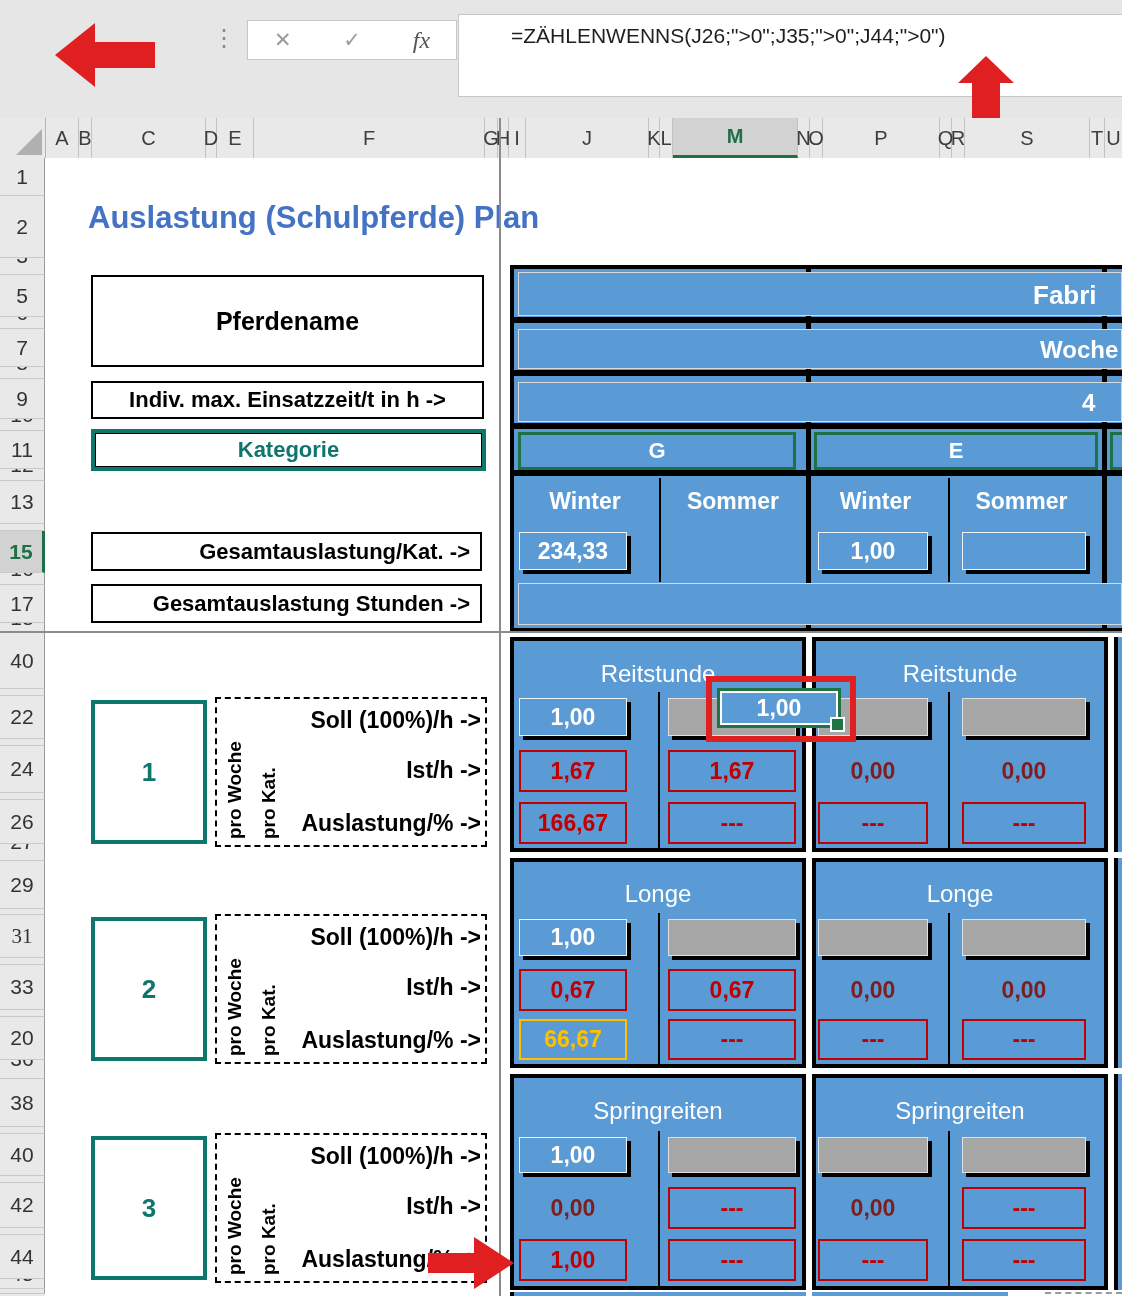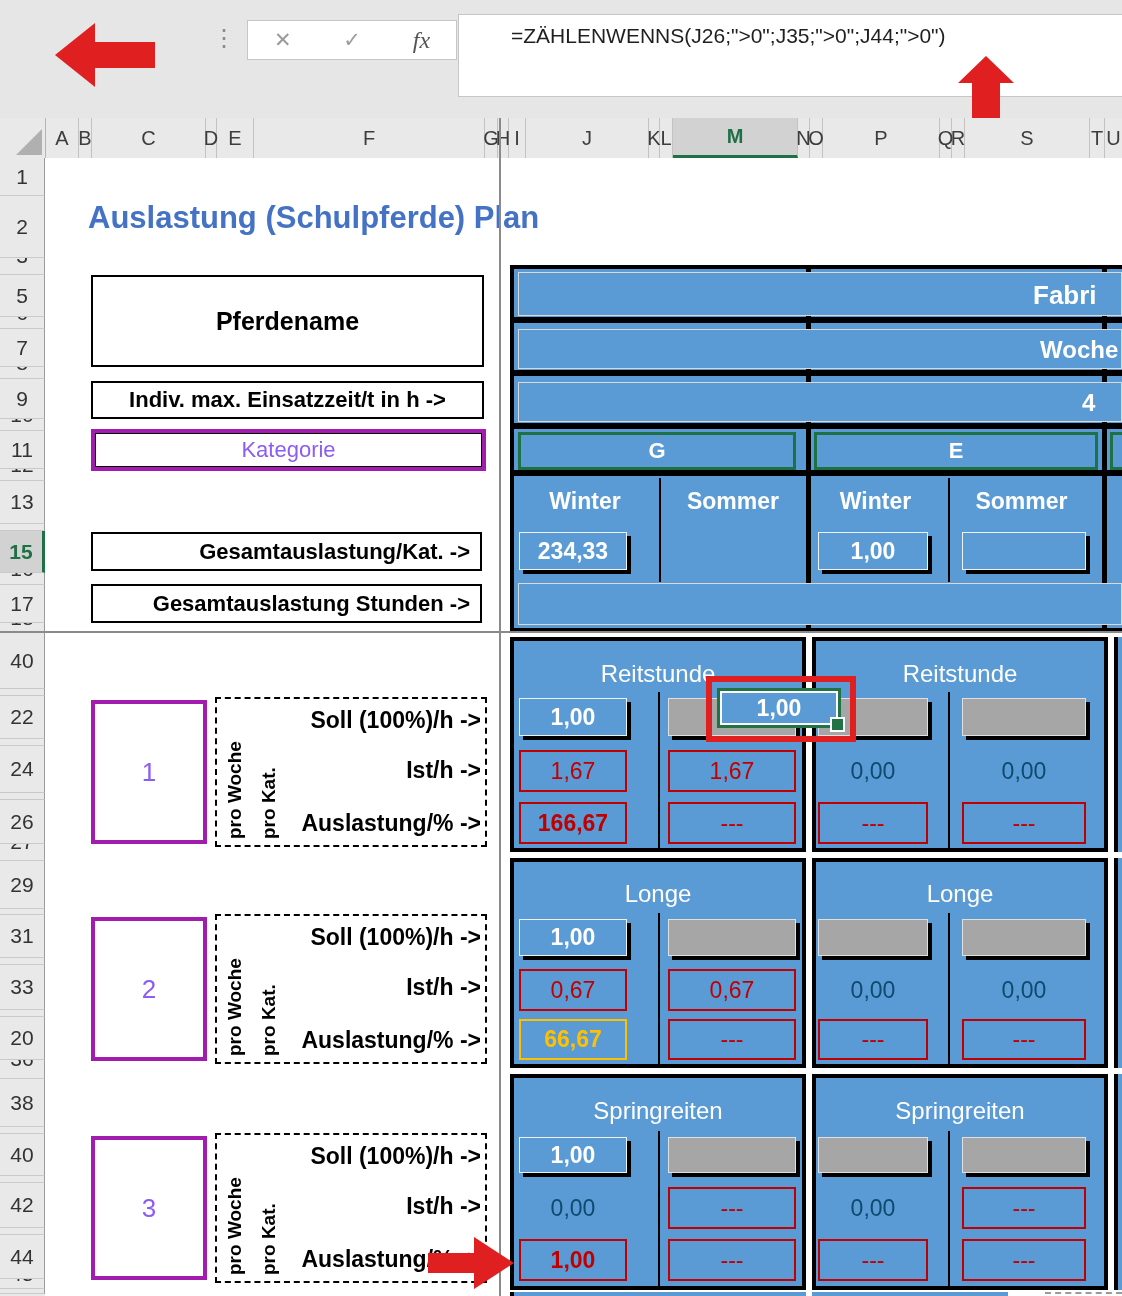--- a/index.html
+++ b/index.html
@@ -32,45 +32,45 @@
   #rowheaders{position:absolute;left:0;top:158px;width:45px;height:1138px;background:#e9e9e9;}
   .rowh{width:45px;border-bottom:1px solid #c9c9c9;border-right:1px solid #9a9a9a;box-sizing:border-box;
         display:flex;align-items:center;justify-content:center;font-size:21px;color:#333;overflow:hidden;}
   .rowh.sel{background:#d2d2d2;color:#1E7145;border-right:3px solid #1E7145;font-weight:bold;}
   .rowh.sliver span{display:block;margin-top:-20px;}
   
   #sheet{position:absolute;left:45px;top:158px;width:1077px;height:1138px;background:#fff;overflow:visible;}
   #title{position:absolute;left:43px;top:42px;font-size:31px;font-weight:bold;color:#4472C4;white-space:nowrap;}
   .blackbox{position:absolute;border:2px solid #000;box-sizing:border-box;background:#fff;
             display:flex;align-items:center;justify-content:center;font-weight:bold;color:#000;}
-  .greenbox{position:absolute;border:4px solid #a21caf;box-sizing:border-box;background:#fff;
-            display:flex;align-items:center;justify-content:center;font-weight:normal;color:#8b5cf6;}
+  .greenbox{position:absolute;border:4px solid #0f766e;box-sizing:border-box;background:#fff;
+            display:flex;align-items:center;justify-content:center;font-weight:bold;color:#0f766e;}
   .greenbox.inner{box-shadow:inset 0 0 0 1px #000;}
   .dashedbox{position:absolute;border:2px dashed #000;box-sizing:border-box;background:#fff;}
   .rot{position:absolute;writing-mode:vertical-rl;transform:rotate(180deg);font-weight:bold;
        font-size:19px;color:#000;white-space:nowrap;}
   .grplabel{position:absolute;right:8px;font-weight:bold;font-size:23px;color:#000;white-space:nowrap;}
   
   .bluerect{position:absolute;background:#5B9BD5;box-sizing:border-box;}
   .blkline{position:absolute;background:#000;}
   .innercell{position:absolute;background:#5B9BD5;border:1px solid #d9d9d9;box-sizing:border-box;}
   .wtxt{position:absolute;color:#fff;font-weight:bold;white-space:nowrap;}
   .gebox{position:absolute;border:3px solid #1E7145;box-sizing:border-box;display:flex;align-items:center;
          justify-content:center;color:#fff;font-weight:bold;font-size:22px;}
   .cell3d{position:absolute;background:#5B9BD5;border:1px solid #eef2f7;box-shadow:4px 4px 0 0 #000;
           box-sizing:border-box;display:flex;align-items:center;justify-content:center;
           color:#fff;font-weight:bold;font-size:23px;}
   .cellgray{position:absolute;background:#A6A6A6;border:1px solid #e0e0e0;box-shadow:4px 4px 0 0 #000;
             box-sizing:border-box;}
   .vcell{position:absolute;box-sizing:border-box;display:flex;align-items:center;justify-content:center;
-         font-size:23px;border:2px solid transparent;font-weight:normal;}
+         font-size:23px;border:2px solid transparent;font-weight:bold;}
   .vcell.red{border-color:#C00000;color:#C00000;}
   .vcell.redstrong{border-color:#C00000;color:#C00000;font-weight:bold;}
   .vcell.yellow{border-color:#FFC000;color:#FFC000;font-weight:bold;}
-  .vcell.plain{color:#0c4a6e;}
+  .vcell.plain{color:#7f1d1d;}
   .sectitle{position:absolute;color:#fff;font-size:24px;white-space:nowrap;}
   
   #selcell{position:absolute;left:672px;top:530px;width:124px;height:40px;box-sizing:border-box;
            border:3px solid #217346;box-shadow:inset 0 0 0 2px #fff;background:#5B9BD5;
            display:flex;align-items:center;justify-content:center;color:#fff;font-weight:bold;font-size:23px;}
   #selhandle{position:absolute;right:-7px;bottom:-7px;width:11px;height:11px;background:#217346;
              border:2px solid #fff;}
   #redcellbox{position:absolute;left:661px;top:518px;width:150px;height:66px;border:6px solid #E02020;
               box-sizing:border-box;z-index:30;pointer-events:none;}
   
@@ -204,21 +204,21 @@
     </div>
     <div class="rowh sliver" style="height: 17px;">
       <span>27</span>
     </div>
     <div class="rowh" style="height: 48px;">
       <span>29</span>
     </div>
     <div class="rowh sliver" style="height: 6px;">
       <span>30</span>
     </div>
-    <div class="rowh" style="height: 43px;">
+    <div class="rowh" style="height: 43px; font-family: Liberation Serif, serif;">
       <span>31</span>
     </div>
     <div class="rowh sliver" style="height: 7px;">
       <span>32</span>
     </div>
     <div class="rowh" style="height: 45px;">
       <span>33</span>
     </div>
     <div class="rowh sliver" style="height: 7px;">
       <span>34</span>

